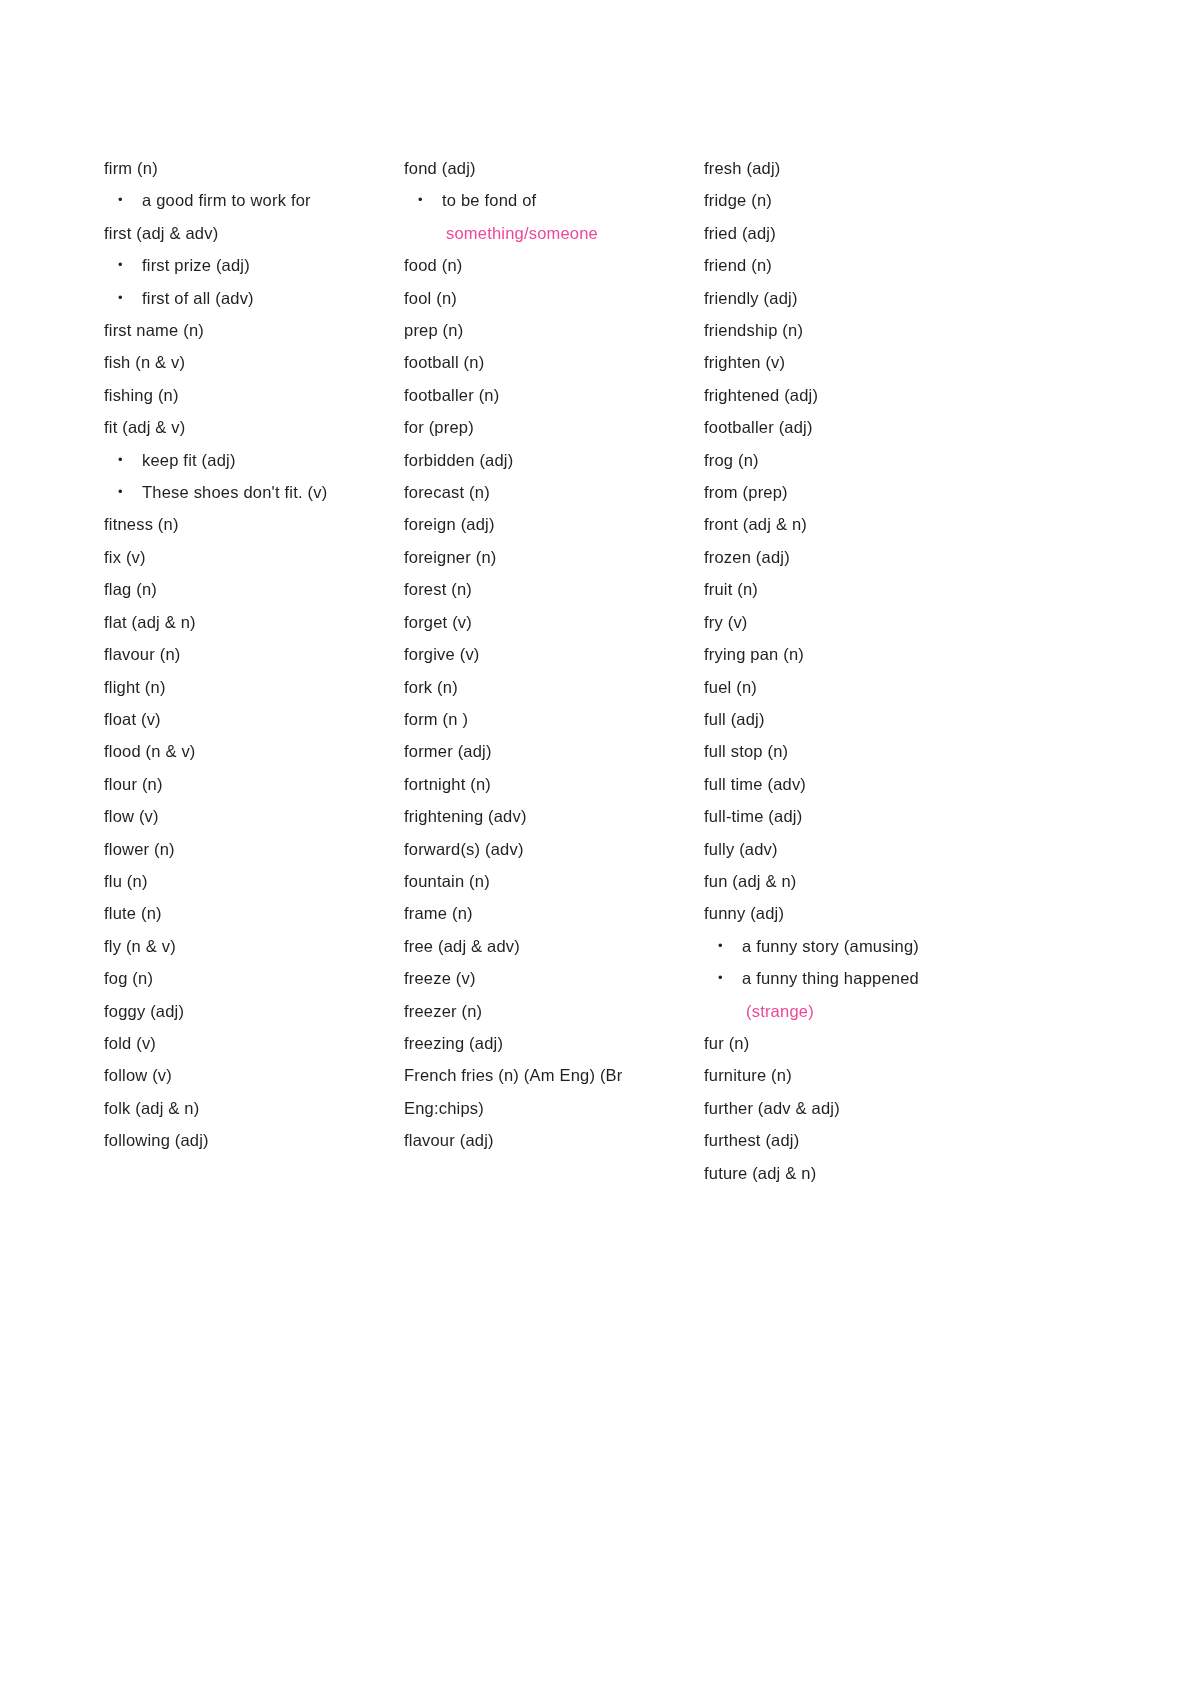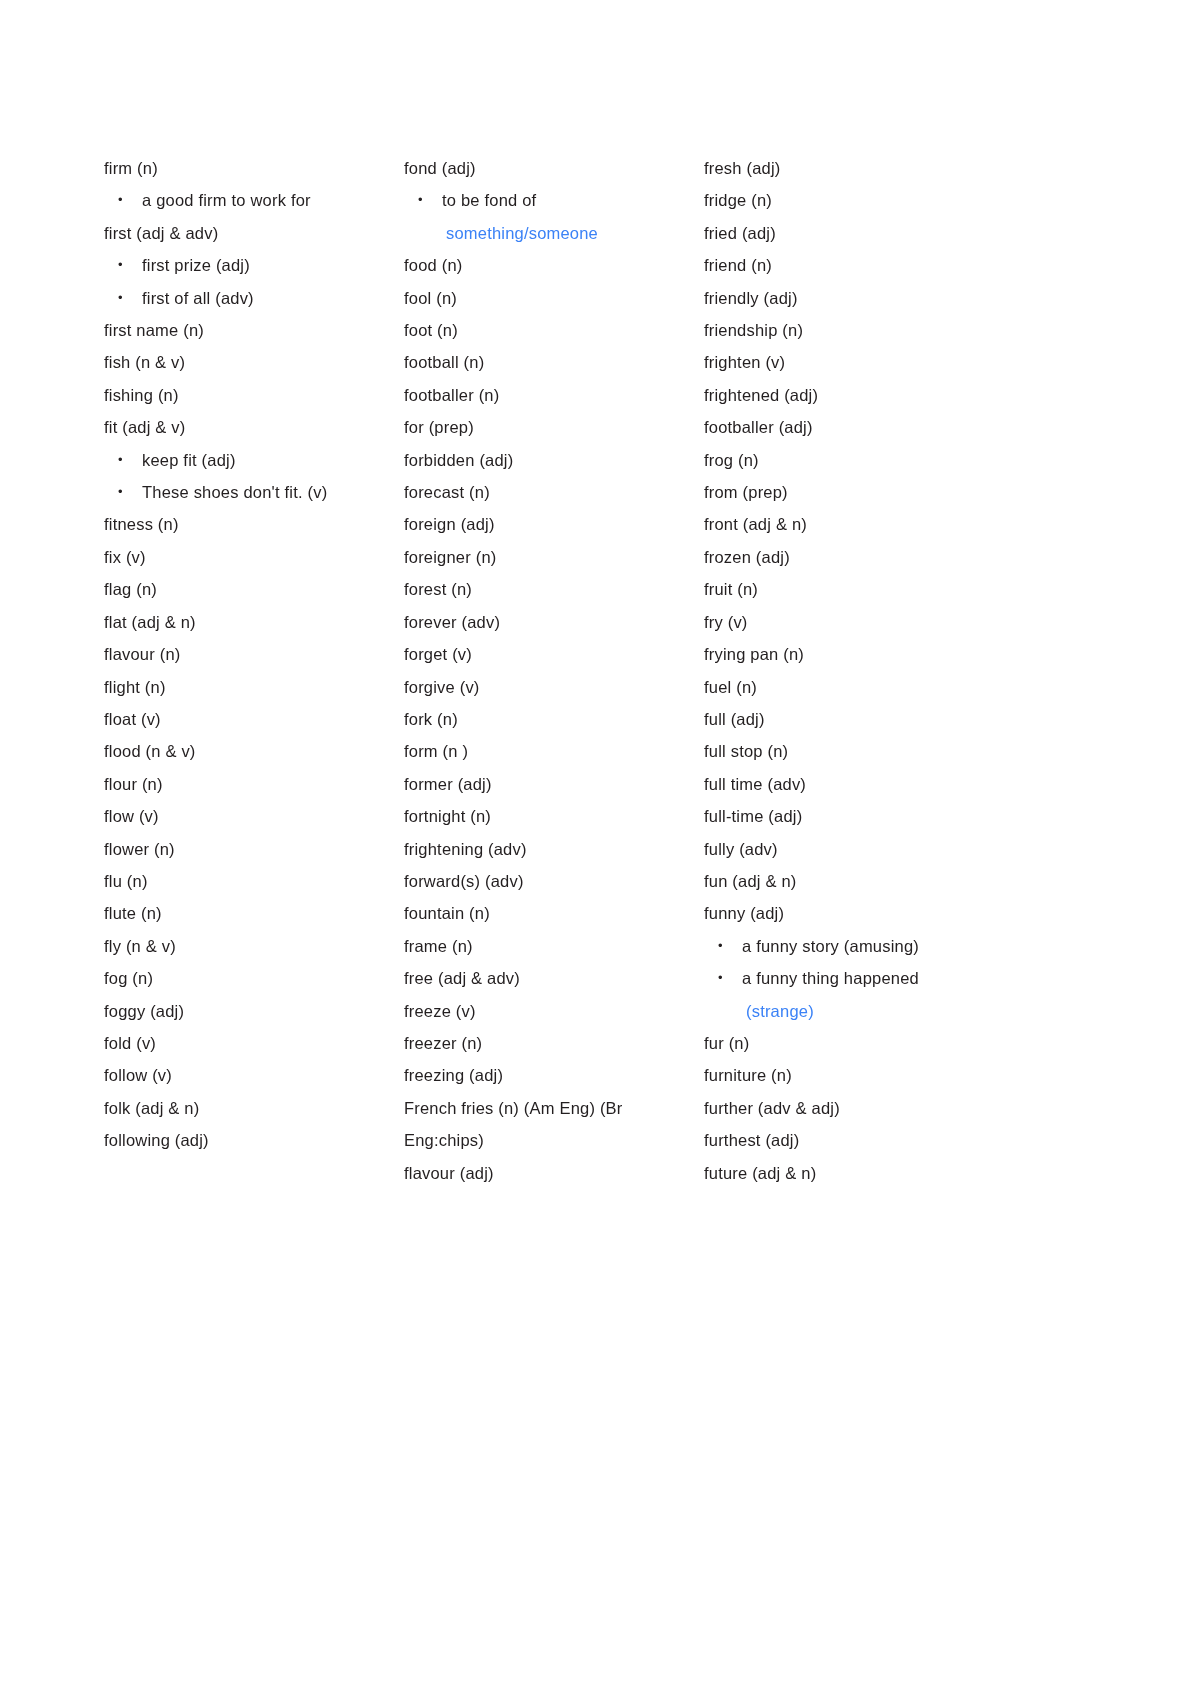--- a/index.html
+++ b/index.html
@@ -58,21 +58,21 @@
     left: 14px;
     top: 0;
     font-size: 13px;
     line-height: 32.4px;
     color: #231f20;
   }
   .contline {
     font-size: 16.5px;
     line-height: 32.4px;
     letter-spacing: 0.2px;
-    color: #3b82f6;
+    color: #ec4899;
     padding-left: 42px;
     white-space: nowrap;
   }
   .col2 .entry, .col2 .example, .col2 .contline { }
 </style>
 </head>
 <body>
 
 <div id="page">
   <div id="columns">
@@ -108,30 +108,29 @@
         <div class="entry">follow (v)</div>
         <div class="entry">folk (adj &amp; n)</div>
         <div class="entry">following  (adj)</div>
       </div>
       <div class="column col2">
         <div class="entry">fond  (adj)</div>
         <div class="example"><span class="bullet">•</span><span>to be fond of</span></div>
         <div class="contline">something/someone</div>
         <div class="entry">food  (n)</div>
         <div class="entry">fool (n)</div>
-        <div class="entry">foot (n)</div>
+        <div class="entry">prep (n)</div>
         <div class="entry">football (n)</div>
         <div class="entry">footballer (n)</div>
         <div class="entry">for  (prep)</div>
         <div class="entry">forbidden  (adj)</div>
         <div class="entry">forecast (n)</div>
         <div class="entry">foreign  (adj)</div>
         <div class="entry">foreigner  (n)</div>
         <div class="entry">forest (n)</div>
-        <div class="entry">forever (adv)</div>
         <div class="entry">forget (v)</div>
         <div class="entry">forgive  (v)</div>
         <div class="entry">fork  (n)</div>
         <div class="entry">form (n )</div>
         <div class="entry">former (adj)</div>
         <div class="entry">fortnight (n)</div>
         <div class="entry">frightening (adv)</div>
         <div class="entry">forward(s) (adv)</div>
         <div class="entry">fountain (n)</div>
         <div class="entry">frame  (n)</div>

